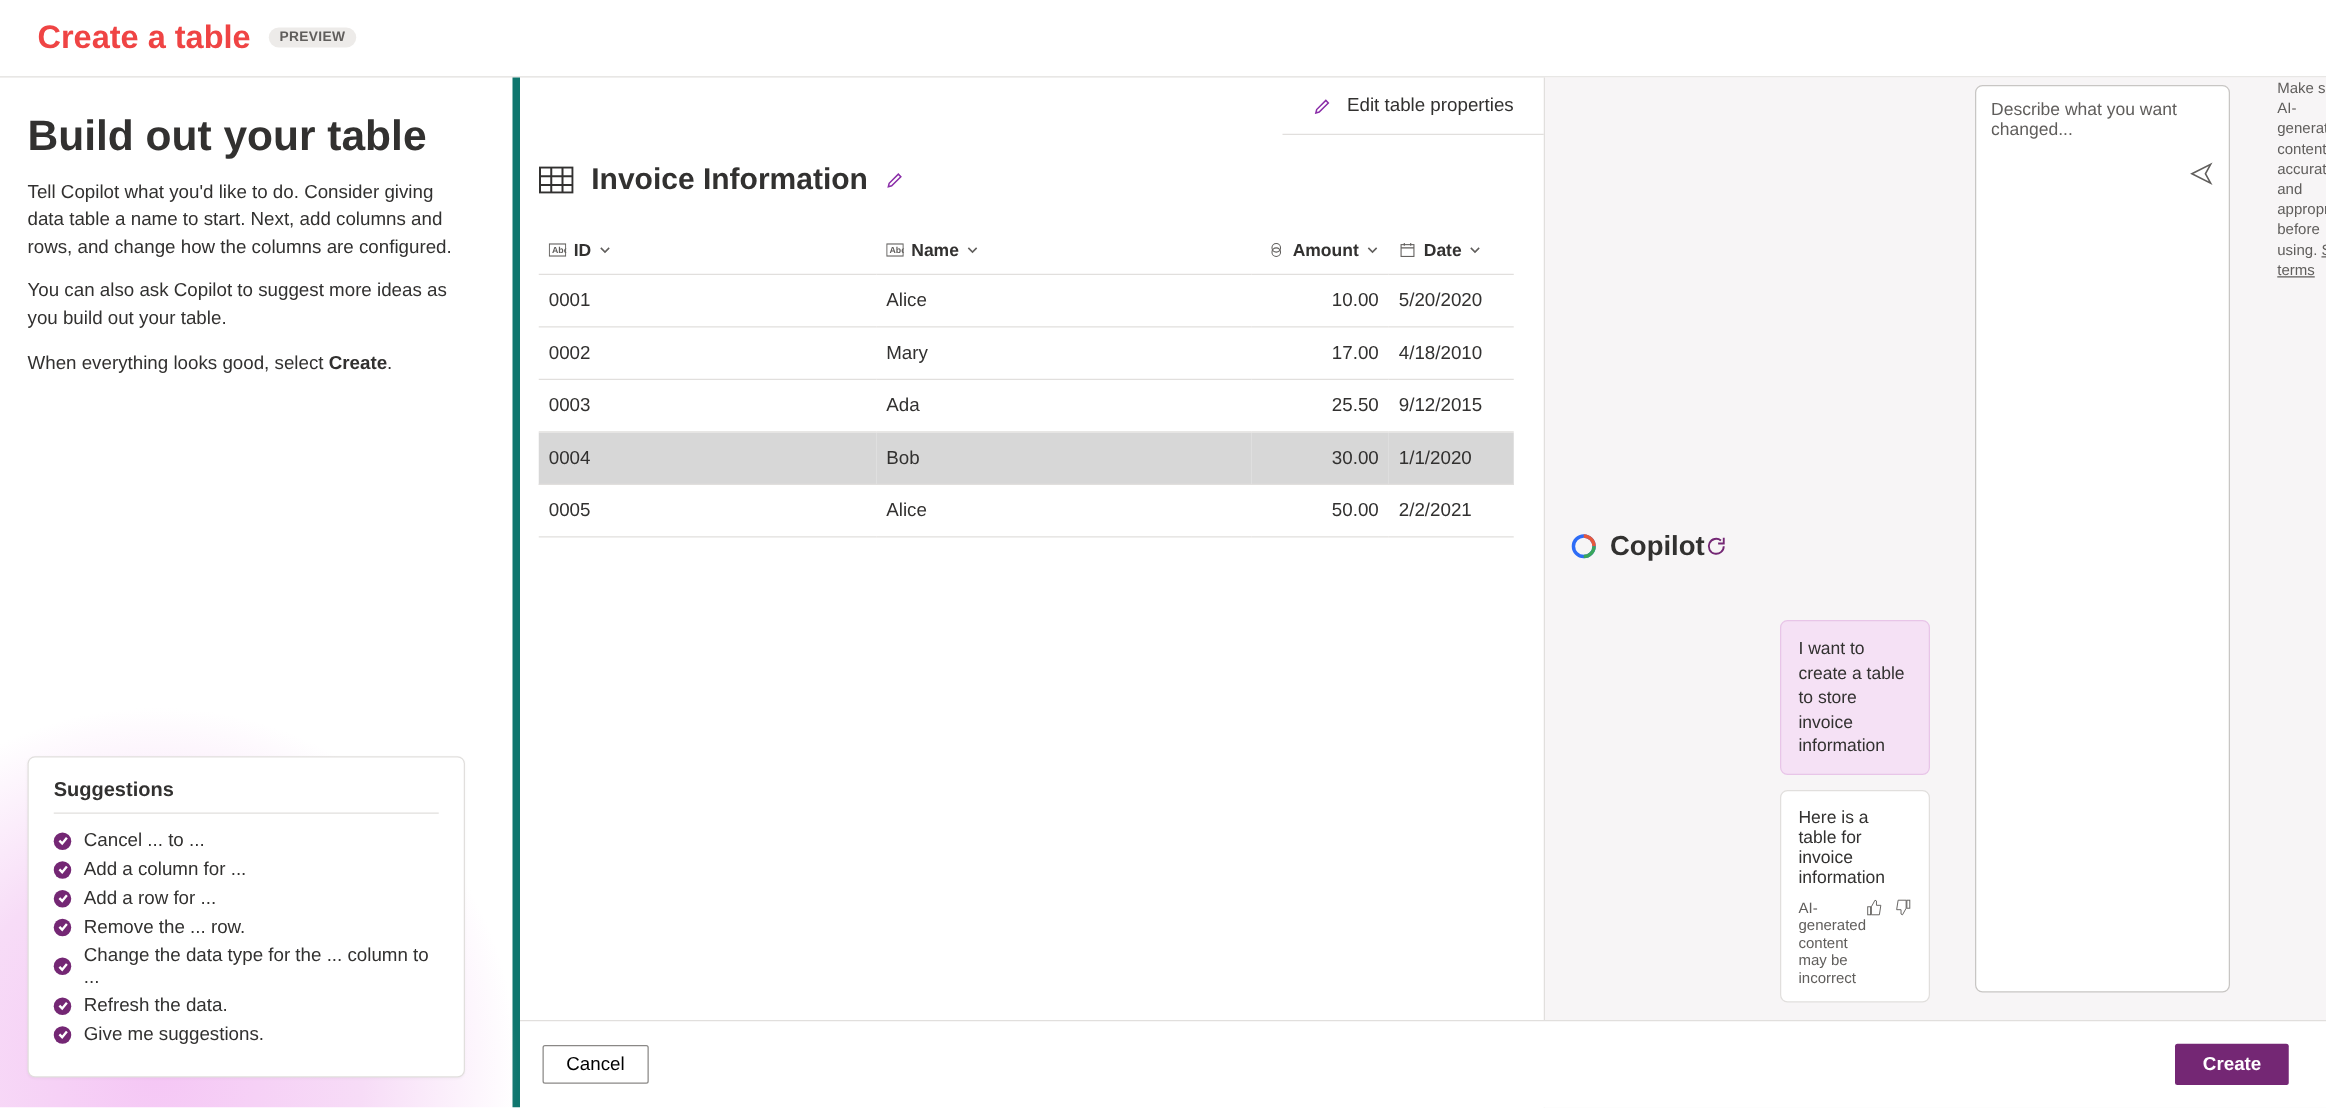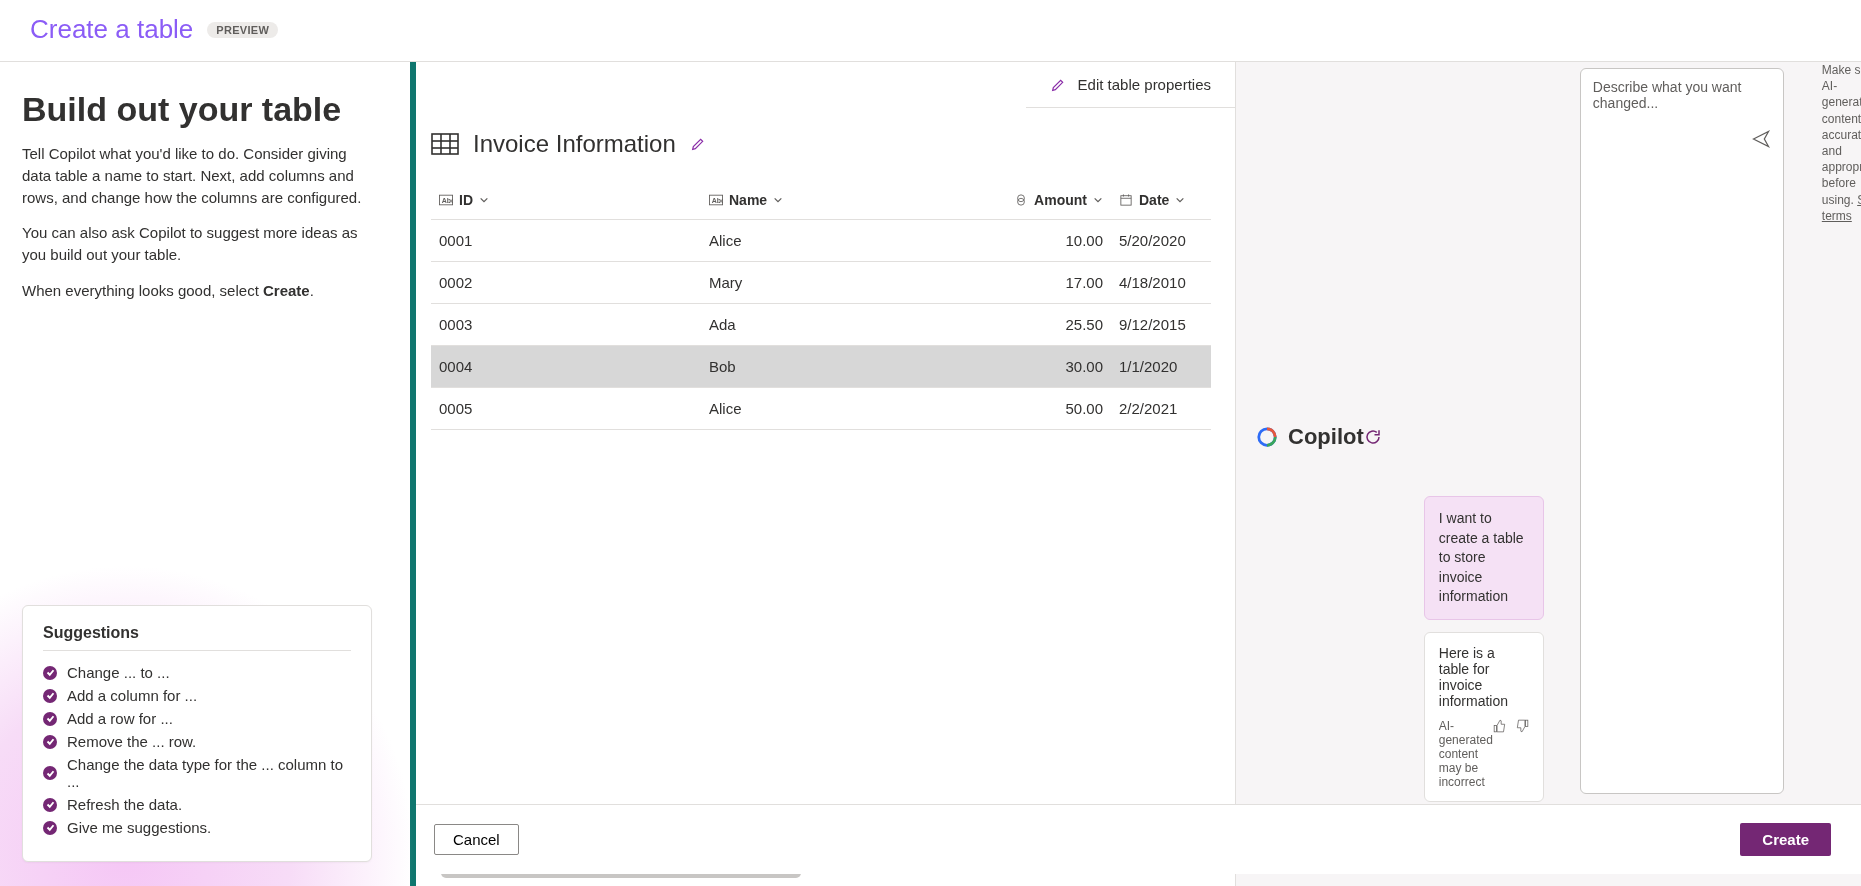--- a/index.html
+++ b/index.html
@@ -1,19 +1,19 @@
 <!DOCTYPE html>
 <html><head>
 <meta charset="utf-8">
 <style>
   * { box-sizing: border-box; margin: 0; padding: 0; font-family: "Segoe UI", Arial, sans-serif; }
   body { width: 1861px; height: 886px; background: #fff; color: #323130; overflow: hidden; position: relative; }
   .page { display: flex; flex-direction: column; height: 100%; }
   .top-header { display: flex; align-items: center; gap: 14px; padding: 14px 30px 16px 30px; border-bottom: 1px solid #e1dfdd; }
-  .top-header h1 { font-size: 26px; font-weight: 400; color: #8b5cf6; }
+  .top-header h1 { font-size: 26px; font-weight: 700; color: #ef4444; }
   .preview-badge { font-size: 11px; font-weight: 600; background: #edebe9; border-radius: 10px; padding: 2px 9px; letter-spacing: .3px; color: #605e5c; }
   .main-row { flex: 1; display: grid; grid-template-columns: 416px 820px 1fr; height: calc(100% - 88px); }
   
   .left-panel { padding: 28px 38px 0 22px; position: relative; border-right: 6px solid #0f766e; display: flex; flex-direction: column; }
   .left-panel h2 { font-size: 34px; font-weight: 600; margin-bottom: 14px; }
   .left-panel p { font-size: 15px; line-height: 1.45; margin-bottom: 14px; color: #323130; }
   .left-panel p strong { font-weight: 600; }
   .left-spacer { flex: 1; }
   .pink-blob { position: absolute; left: 0; bottom: 0; width: 420px; height: 320px;
     background: radial-gradient(circle at 30% 90%, #f5c6f5 0%, #f7dcf7 40%, rgba(255,255,255,0) 70%);
@@ -25,33 +25,33 @@
   .suggestion-item { display: flex; align-items: center; gap: 10px; padding: 3px 0; font-size: 15px; cursor: pointer; }
   .check-circle { width: 14px; height: 14px; border-radius: 50%; background: #742774; display: inline-flex; align-items: center; justify-content: center; flex-shrink: 0; }
   .check-circle svg { width: 9px; height: 9px; stroke: #fff; stroke-width: 2.5; fill: none; }
   
   .center-panel { display: flex; flex-direction: column; border-right: 1px solid #e1dfdd; position: relative; align-items: flex-end; }
   .edit-bar { display: flex; align-items: center; gap: 12px; padding: 14px 24px; border-bottom: 1px solid #e1dfdd; font-size: 15px; color: #323130; cursor: pointer; }
   .edit-bar svg { width: 16px; height: 16px; stroke: #8a2da8; }
   .table-area { padding: 22px 24px 0 14px; flex: 1; overflow: hidden; position:relative; }
   .table-title-row { display: flex; align-items: center; gap: 14px; margin-bottom: 24px; }
   .table-icon-box { width: 28px; height: 22px; }
-  .table-title { font-size: 24px; font-weight: 400; color: #323130; }
+  .table-title { font-size: 24px; font-weight: 700; color: #323130; }
   .pencil-small { width: 16px; height: 16px; stroke: #8a2da8; cursor: pointer; }
   table.data-table { border-collapse: collapse; width: 100%; }
   .data-table th { text-align: left; font-weight: 600; font-size: 14px; color: #323130; padding: 10px 8px; border-bottom: 1px solid #e1dfdd; white-space: nowrap; }
   .th-inner { display:inline-flex; align-items:center; gap:6px; }
   .data-table th.amount, .data-table td.amount { text-align: right; }
   .data-table td { padding: 12px 8px; border-bottom: 1px solid #e1dfdd; font-size: 15px; }
   .data-table tr.selected { background: #d7d7d7; }
   .col-icon { width: 14px; height: 12px; stroke:#605e5c; fill:none; stroke-width:1;}
   .chev { width:10px; height:10px; stroke:#605e5c; stroke-width:1.5; fill:none; }
   .hscroll { position:absolute; left:24px; bottom:8px; width:360px; height:10px; background:#c8c6c4; border-radius:5px; }
   
-  .footer-wrap { position:absolute; left:416px; right:0; bottom:12px; border-top:1px solid #e1dfdd; background:#fff; display:flex; justify-content:space-between; align-items:center; padding:18px 30px 18px 18px; }
+  .footer-wrap { position:absolute; left:416px; right:0; bottom:0; border-top:1px solid #e1dfdd; background:#fff; display:flex; justify-content:space-between; align-items:center; padding:18px 30px 18px 18px; }
   .btn-secondary { background:#fff; border:1px solid #8a8886; padding:6px 18px; font-size:15px; border-radius:2px; cursor:pointer; }
   .btn-primary { background:#742774; color:#fff; border:none; padding:8px 22px; font-size:15px; font-weight:600; border-radius:2px; cursor:pointer; }
   
   .copilot-panel { background:#f7f5f6; display:flex; flex-direction:row; padding: 0 0 84px 0; }
   .copilot-header { display:flex; align-items:center; justify-content:space-between; padding:18px 24px 8px 20px; }
   .copilot-header .left { display:flex; align-items:center; gap:10px; }
   .copilot-header .left span.title { font-size:22px; font-weight:600; }
   .copilot-logo { width:22px; height:22px; }
   .refresh-circle { width:18px; height:18px; stroke:#742774; fill:none; stroke-width:2; cursor:pointer;}
   .chat-body { flex:1; display:flex; flex-direction:column; justify-content:flex-end; padding: 0 18px; gap:12px; }
@@ -92,21 +92,21 @@
       <div class="suggestions-card">
         <h3>Suggestions</h3>
         <hr>
         <div id="suggestions-list">
             <div class="suggestion-item">
               <span class="check-circle">
                 <svg viewBox="0 0 12 12">
                   <polyline points="2,6 5,9 10,3"></polyline>
                 </svg>
               </span>
-              <span>Change ... to ...</span>
+              <span>Cancel ... to ...</span>
             </div>
             <div class="suggestion-item">
               <span class="check-circle">
                 <svg viewBox="0 0 12 12">
                   <polyline points="2,6 5,9 10,3"></polyline>
                 </svg>
               </span>
               <span>Add a column for ...</span>
             </div>
             <div class="suggestion-item">

